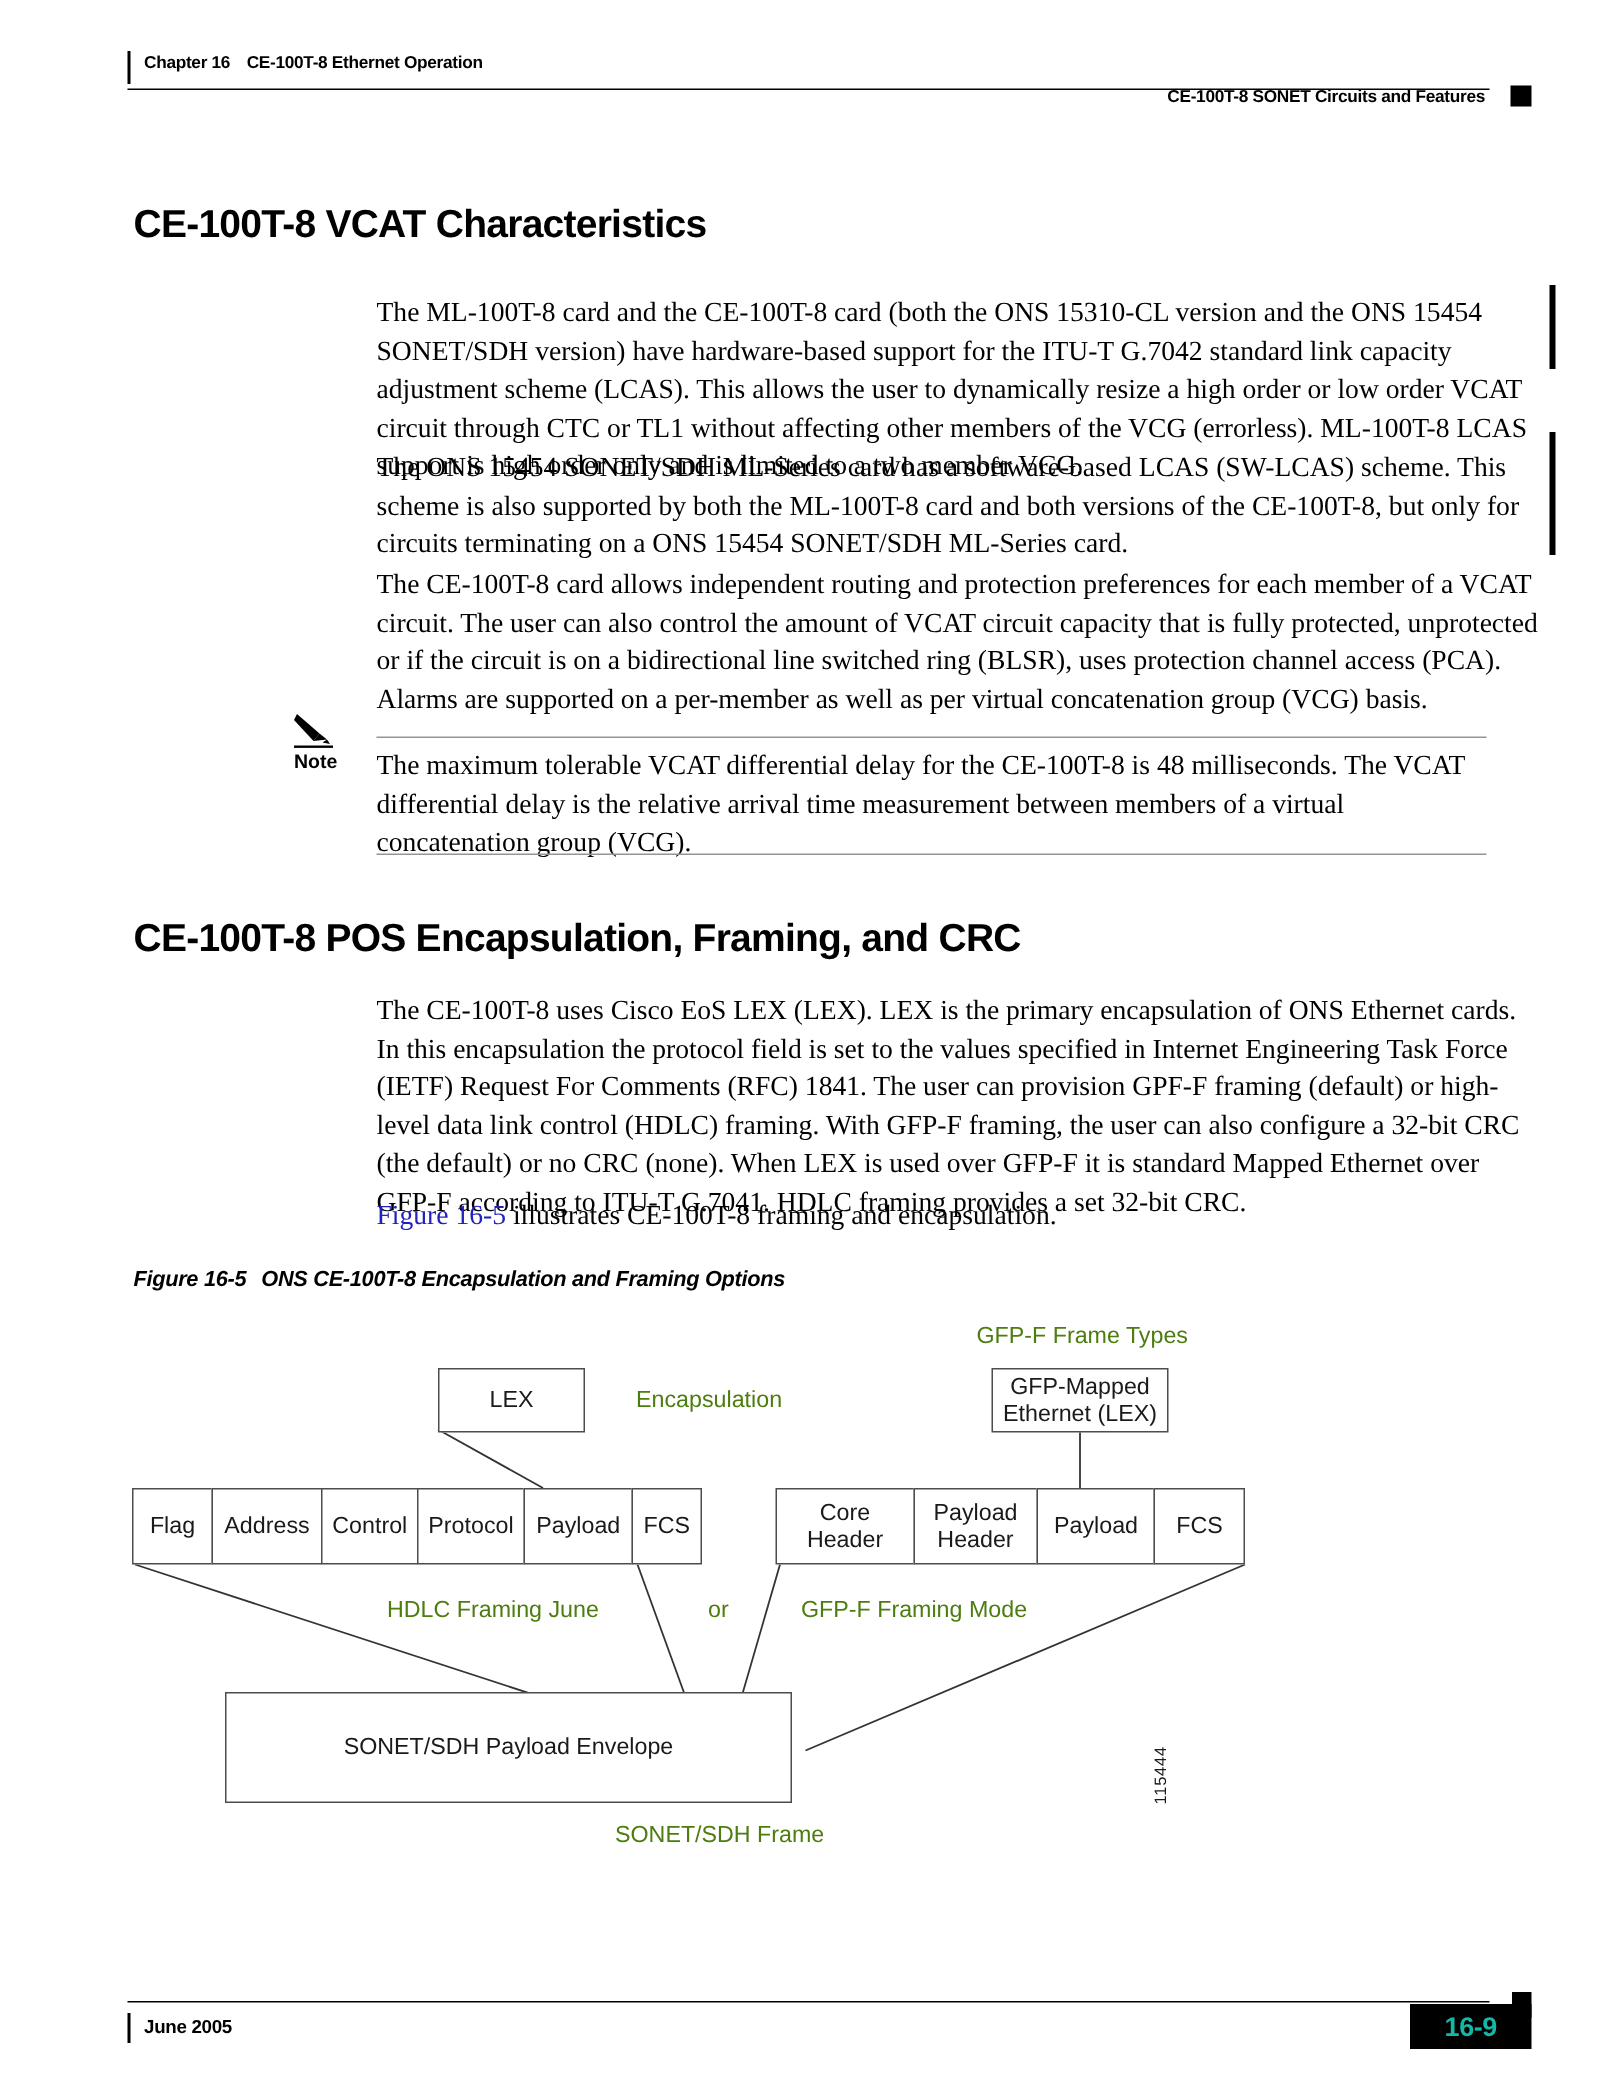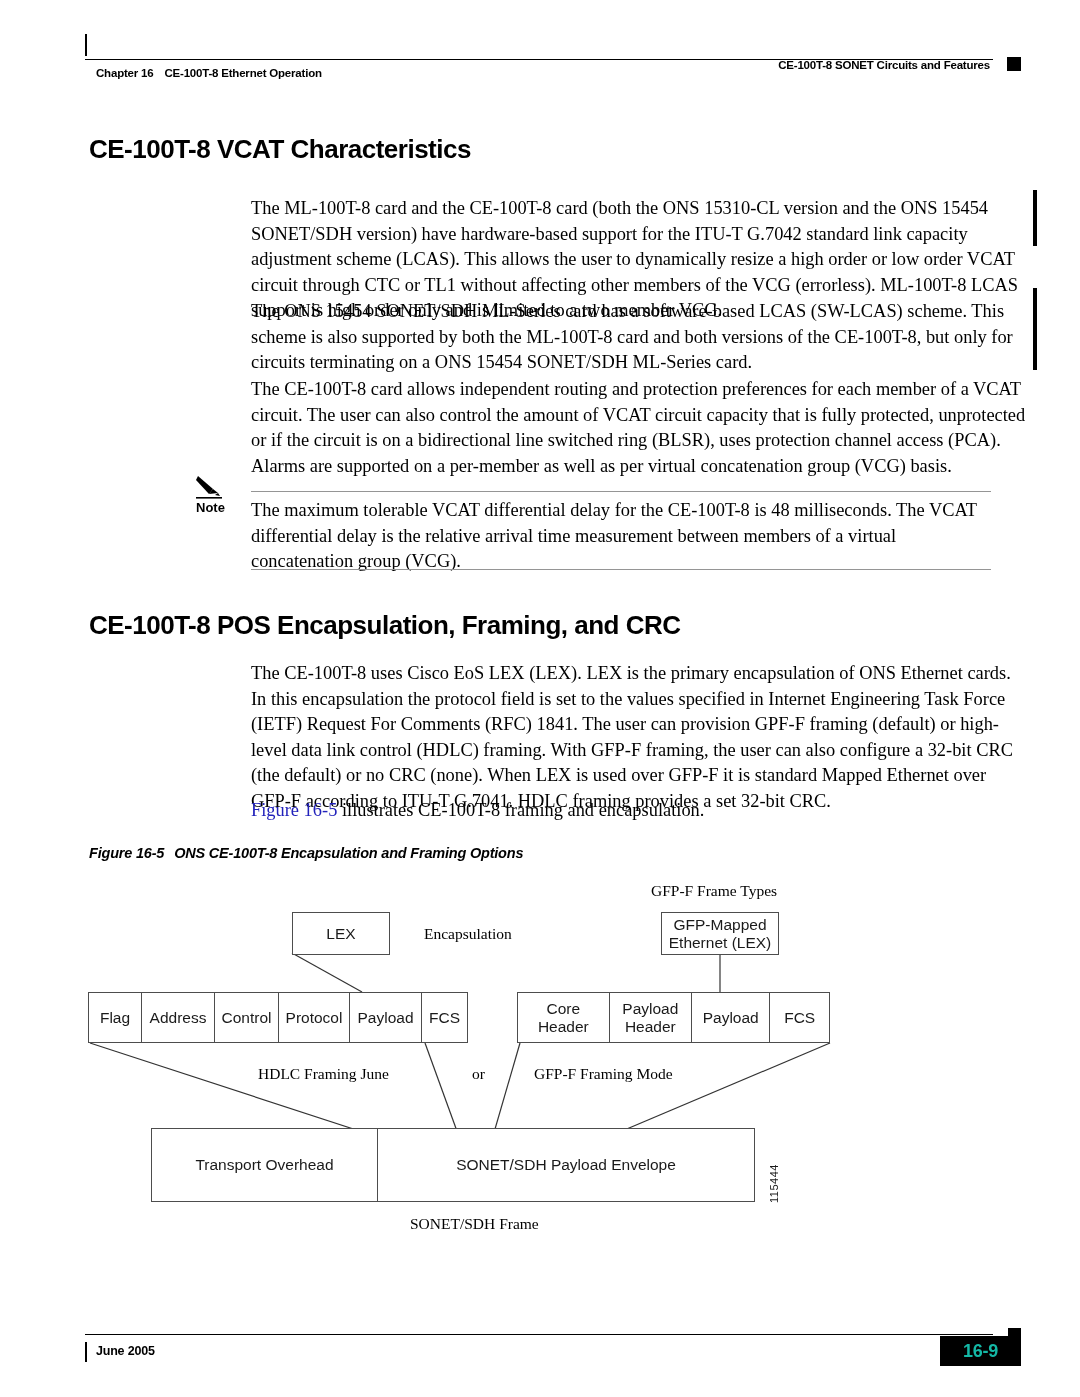--- a/index.html
+++ b/index.html
@@ -30,21 +30,20 @@
     background: #000;
   }
   .hdr-chapter {
     position: absolute;
     left: 96px; top: 36px;
     font-family: "Liberation Sans", sans-serif;
     font-weight: bold;
     font-size: 11.5px;
     letter-spacing: -0.2px;
     white-space: nowrap;
-    margin-top: 31px;
   }
   .hdr-chapter .ch-num { margin-right: 11px; }
   .hdr-rule {
     position: absolute;
     left: 85px; top: 59px;
     width: 908px; height: 1px;
     background: #000;
   }
   .hdr-right {
     position: absolute;
@@ -144,23 +143,23 @@
   
   .figure {
     position: absolute;
     left: 0; top: 870px;
     width: 1080px; height: 390px;
   }
   .figure svg { display: block; }
 
   .dlabel {
     position: absolute;
-    font-family: Liberation Serif, serif;
+    font-family: Liberation Sans, sans-serif;
     font-size: 15.5px;
-    color: #000000;
+    color: #4d7c0f;
     white-space: nowrap;
   }
   .dbox {
     position: absolute;
     border: 1px solid #4d4d4d;
     background: #fff;
     box-sizing: border-box;
     font-family: "Liberation Sans", sans-serif;
     font-size: 15.5px;
     color: #1a1a1a;
@@ -322,21 +321,20 @@
     </div>
     <div class="dbox" style="position:relative; width:84px; height:51px; margin-left:-1px;">Payload</div>
     <div class="dbox" style="position:relative; width:64px; height:51px; margin-left:-1px;">FCS</div>
   </div>
 
   <div class="dlabel" style="left:254px; top:195px; background:#fff; padding:0 4px;">HDLC Framing June</div>
   <div class="dlabel" style="left:468px; top:195px; background:#fff; padding:0 4px;">or</div>
   <div class="dlabel" style="left:530px; top:195px; background:#fff; padding:0 4px;">GFP-F Framing Mode</div>
 
   <div style="position:absolute; left:151px; top:258px; width:604px; height:74px; display:flex;">
-    <div class="dbox" style="position:relative; width:227px; height:74px;">Transport Overhead</div>
     <div class="dbox" style="position:relative; width:378px; height:74px; margin-left:-1px;">SONET/SDH Payload Envelope</div>
   </div>
 
   <div class="fid" style="left:768px; top:333px;">115444</div>
 
   <div class="dlabel" style="left:410px; top:345px;">SONET/SDH Frame</div>
 </div>
 
 <div class="footer">
   <div class="ftr-rule"></div>

